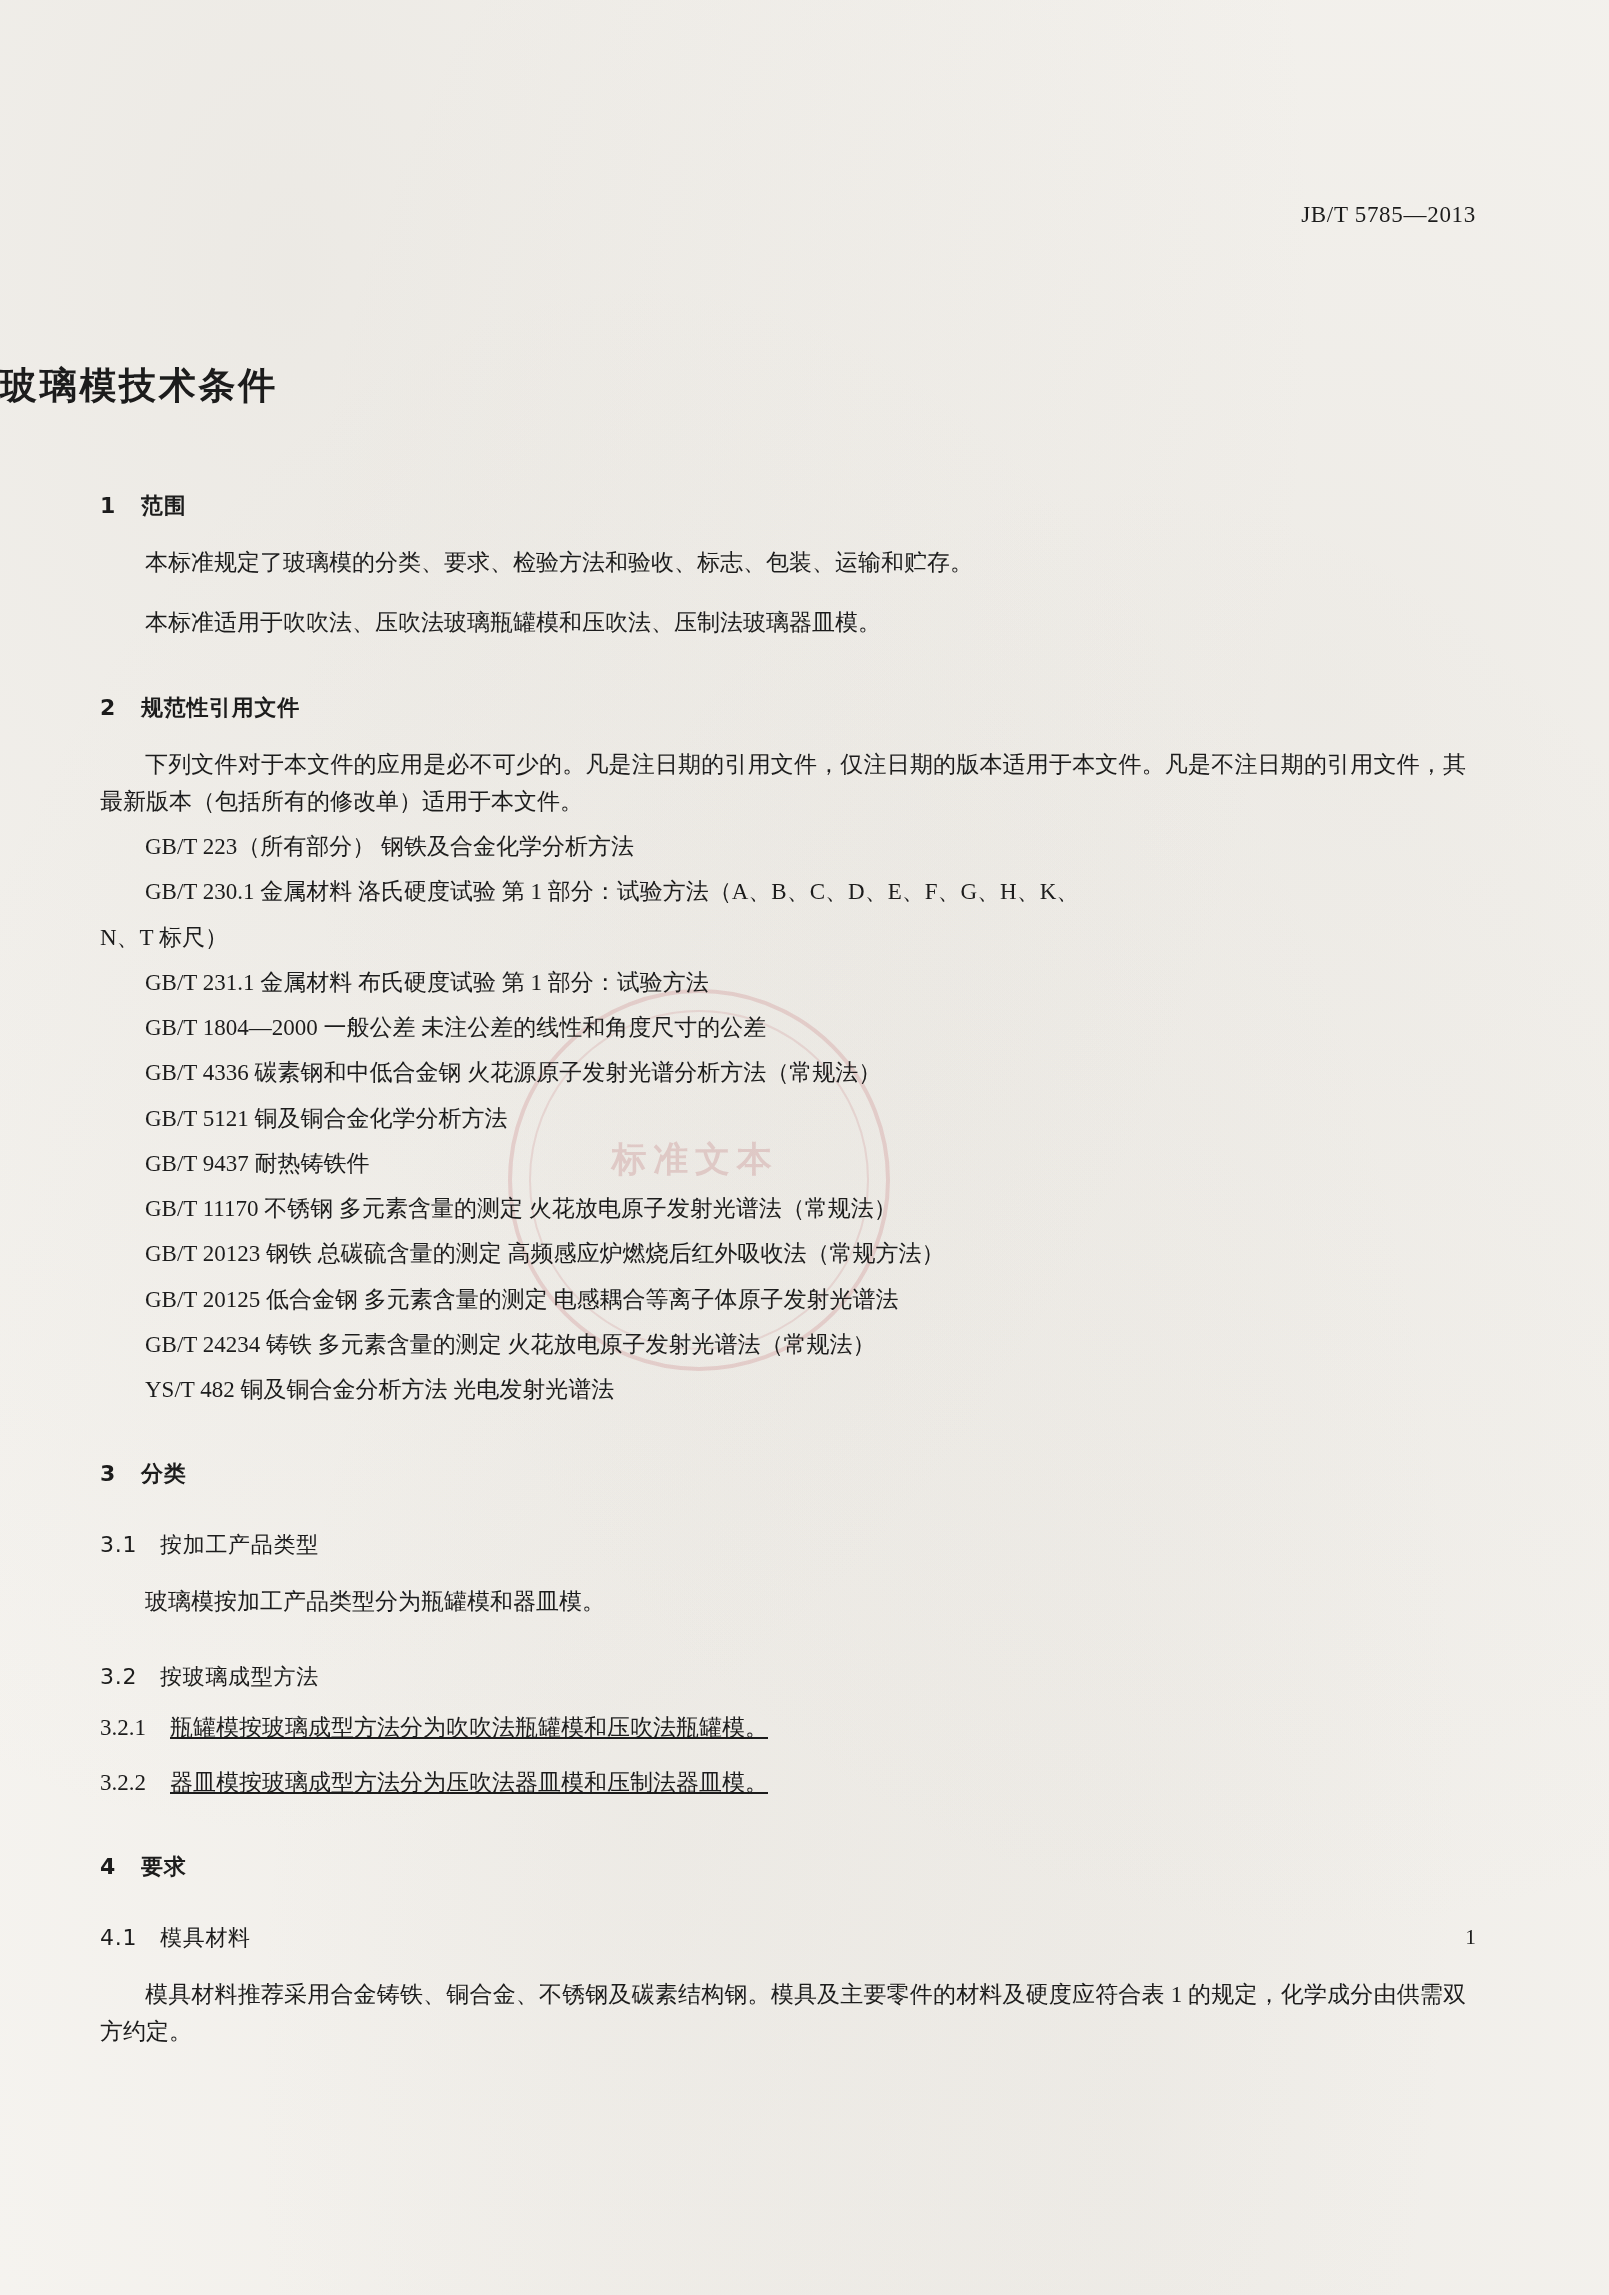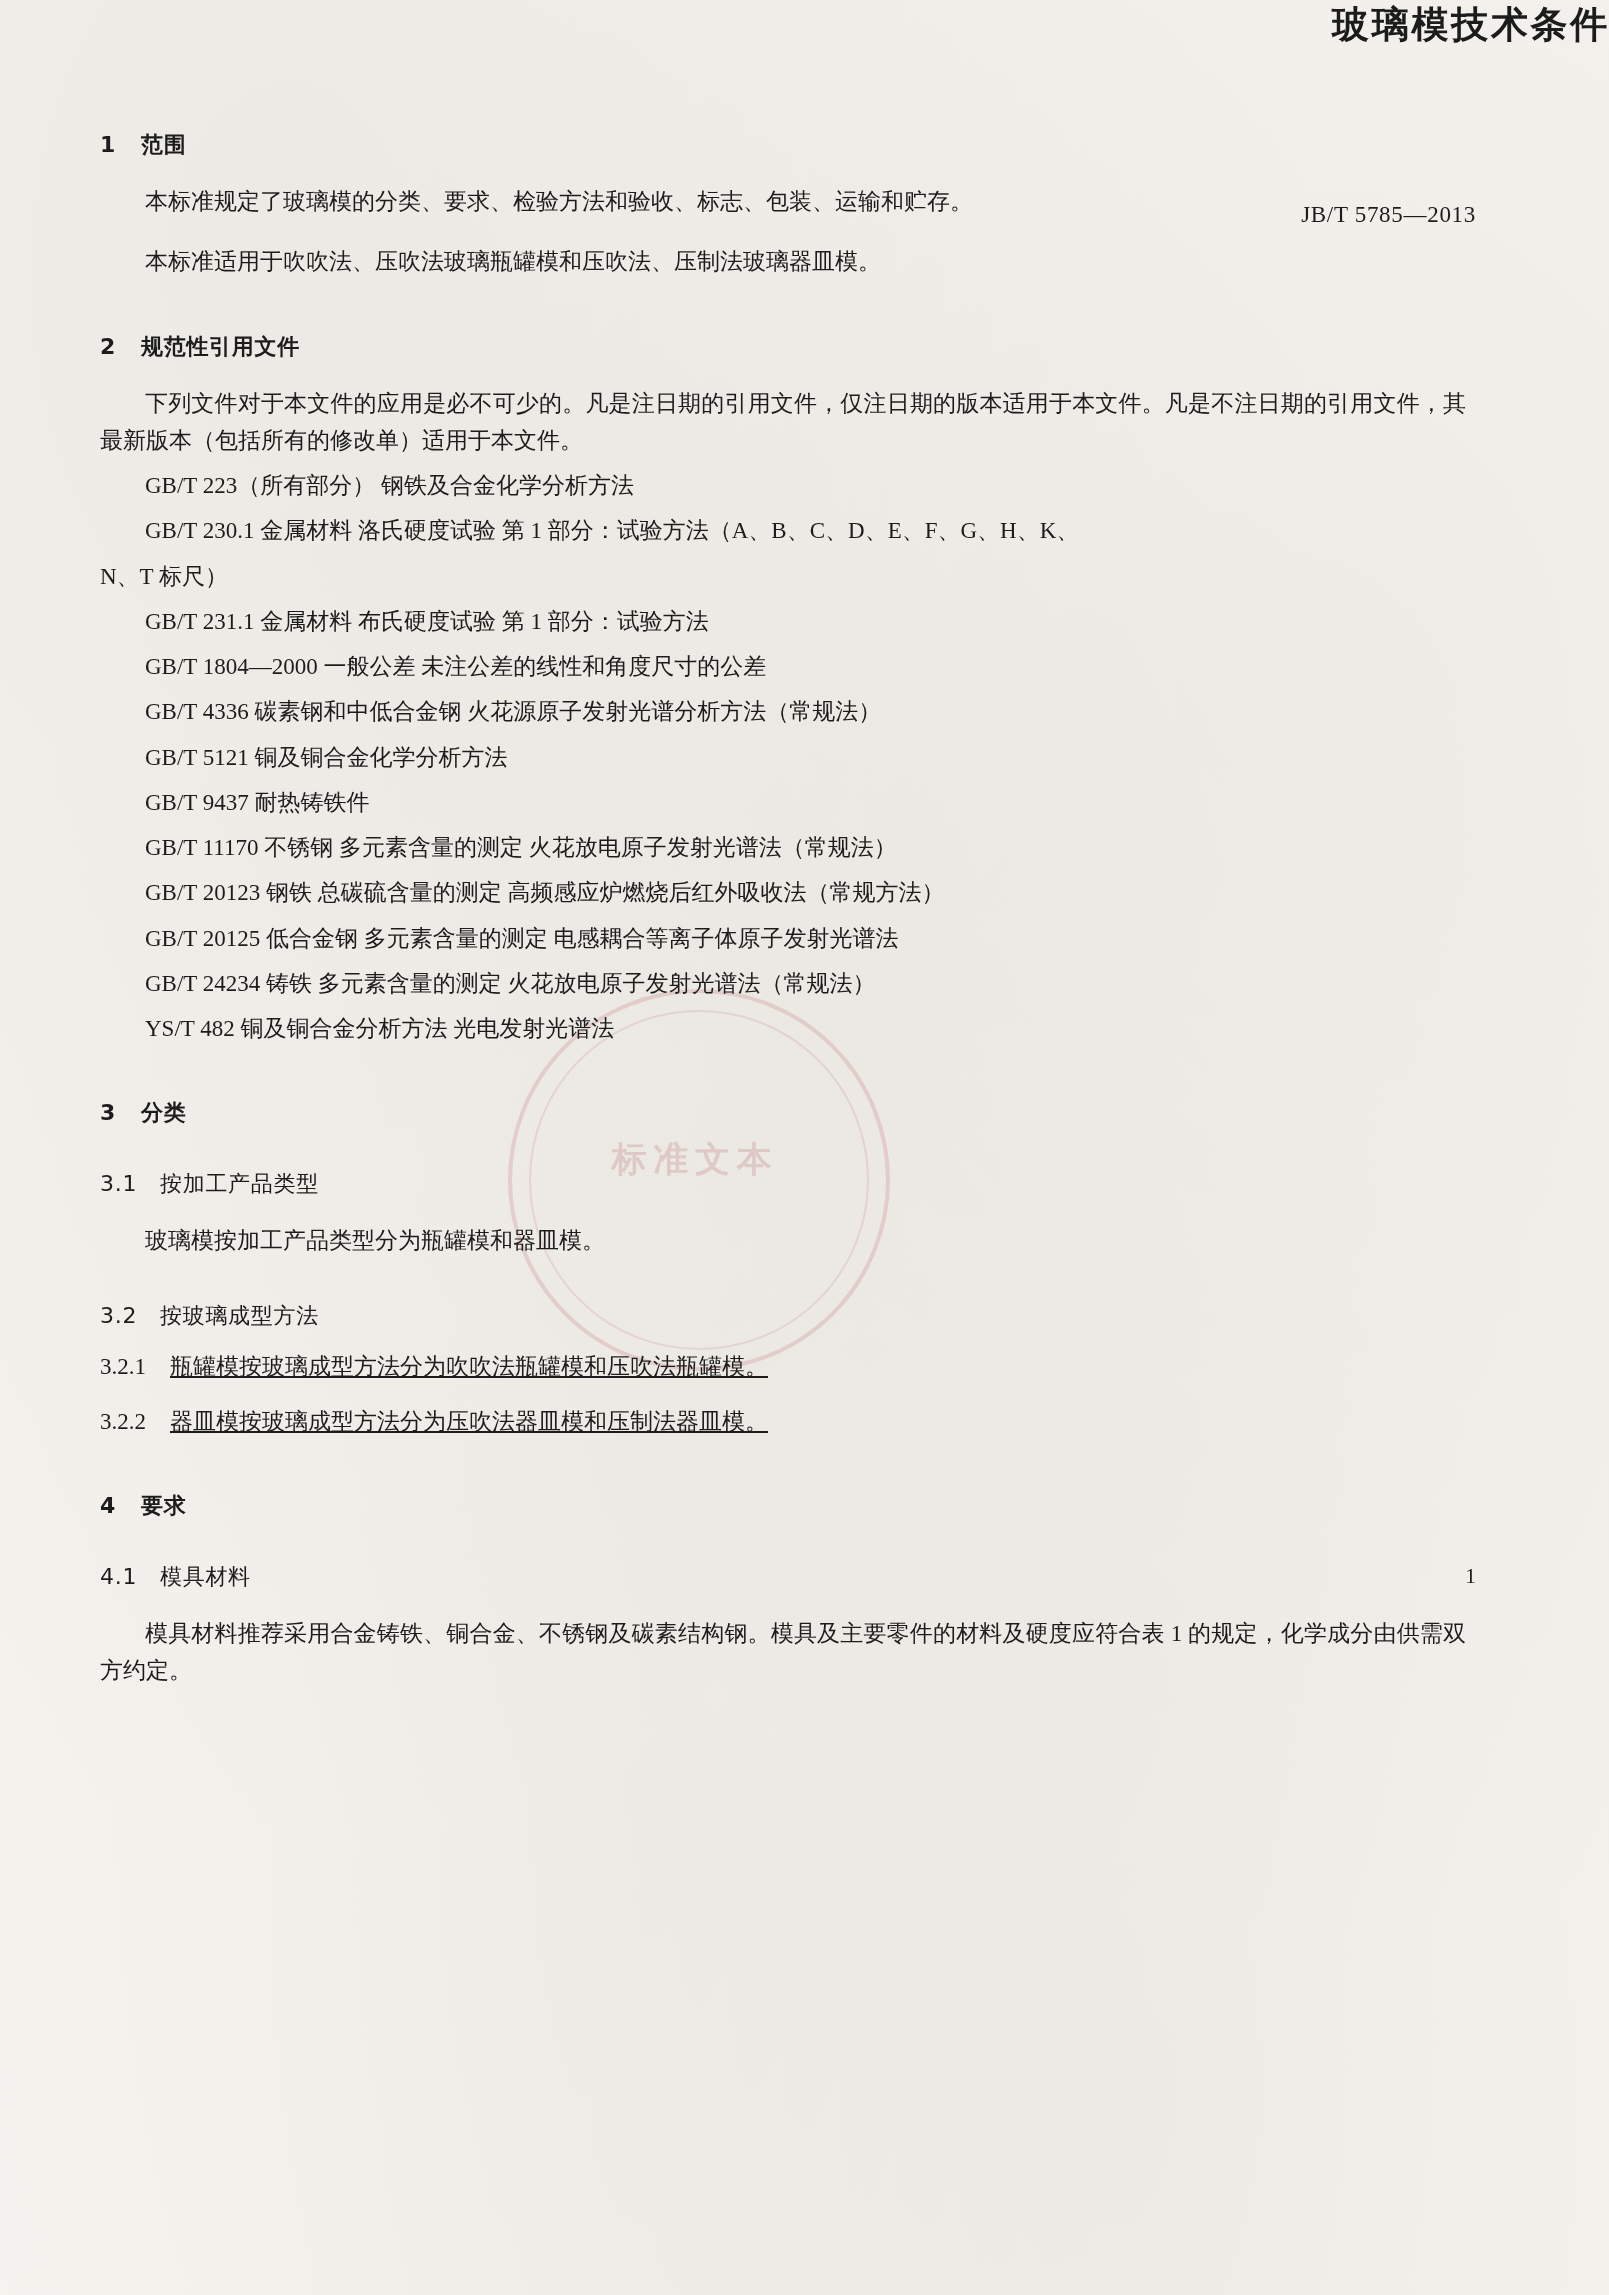--- a/index.html
+++ b/index.html
@@ -82,25 +82,26 @@
   .header-code {
     position: absolute;
     right: 134px;
     top: 202px;
     font-size: 23px;
     font-family: "Liberation Serif", serif;
     letter-spacing: 0.7px;
   }
 
   .doc-title {
-    text-align: right;
+    text-align: left;
     font-size: 37px;
     font-weight: bold;
     font-family: "DejaVu Sans", "Liberation Sans", sans-serif;
     letter-spacing: 2.7px;
+    padding-top: 361px;
   }
 
   .body-wrap {
     padding: 0 144px 0 100px;
     margin-top: 80px;
   }
 
   .sec-h1 {
     font-size: 22px;
     font-weight: bold;

